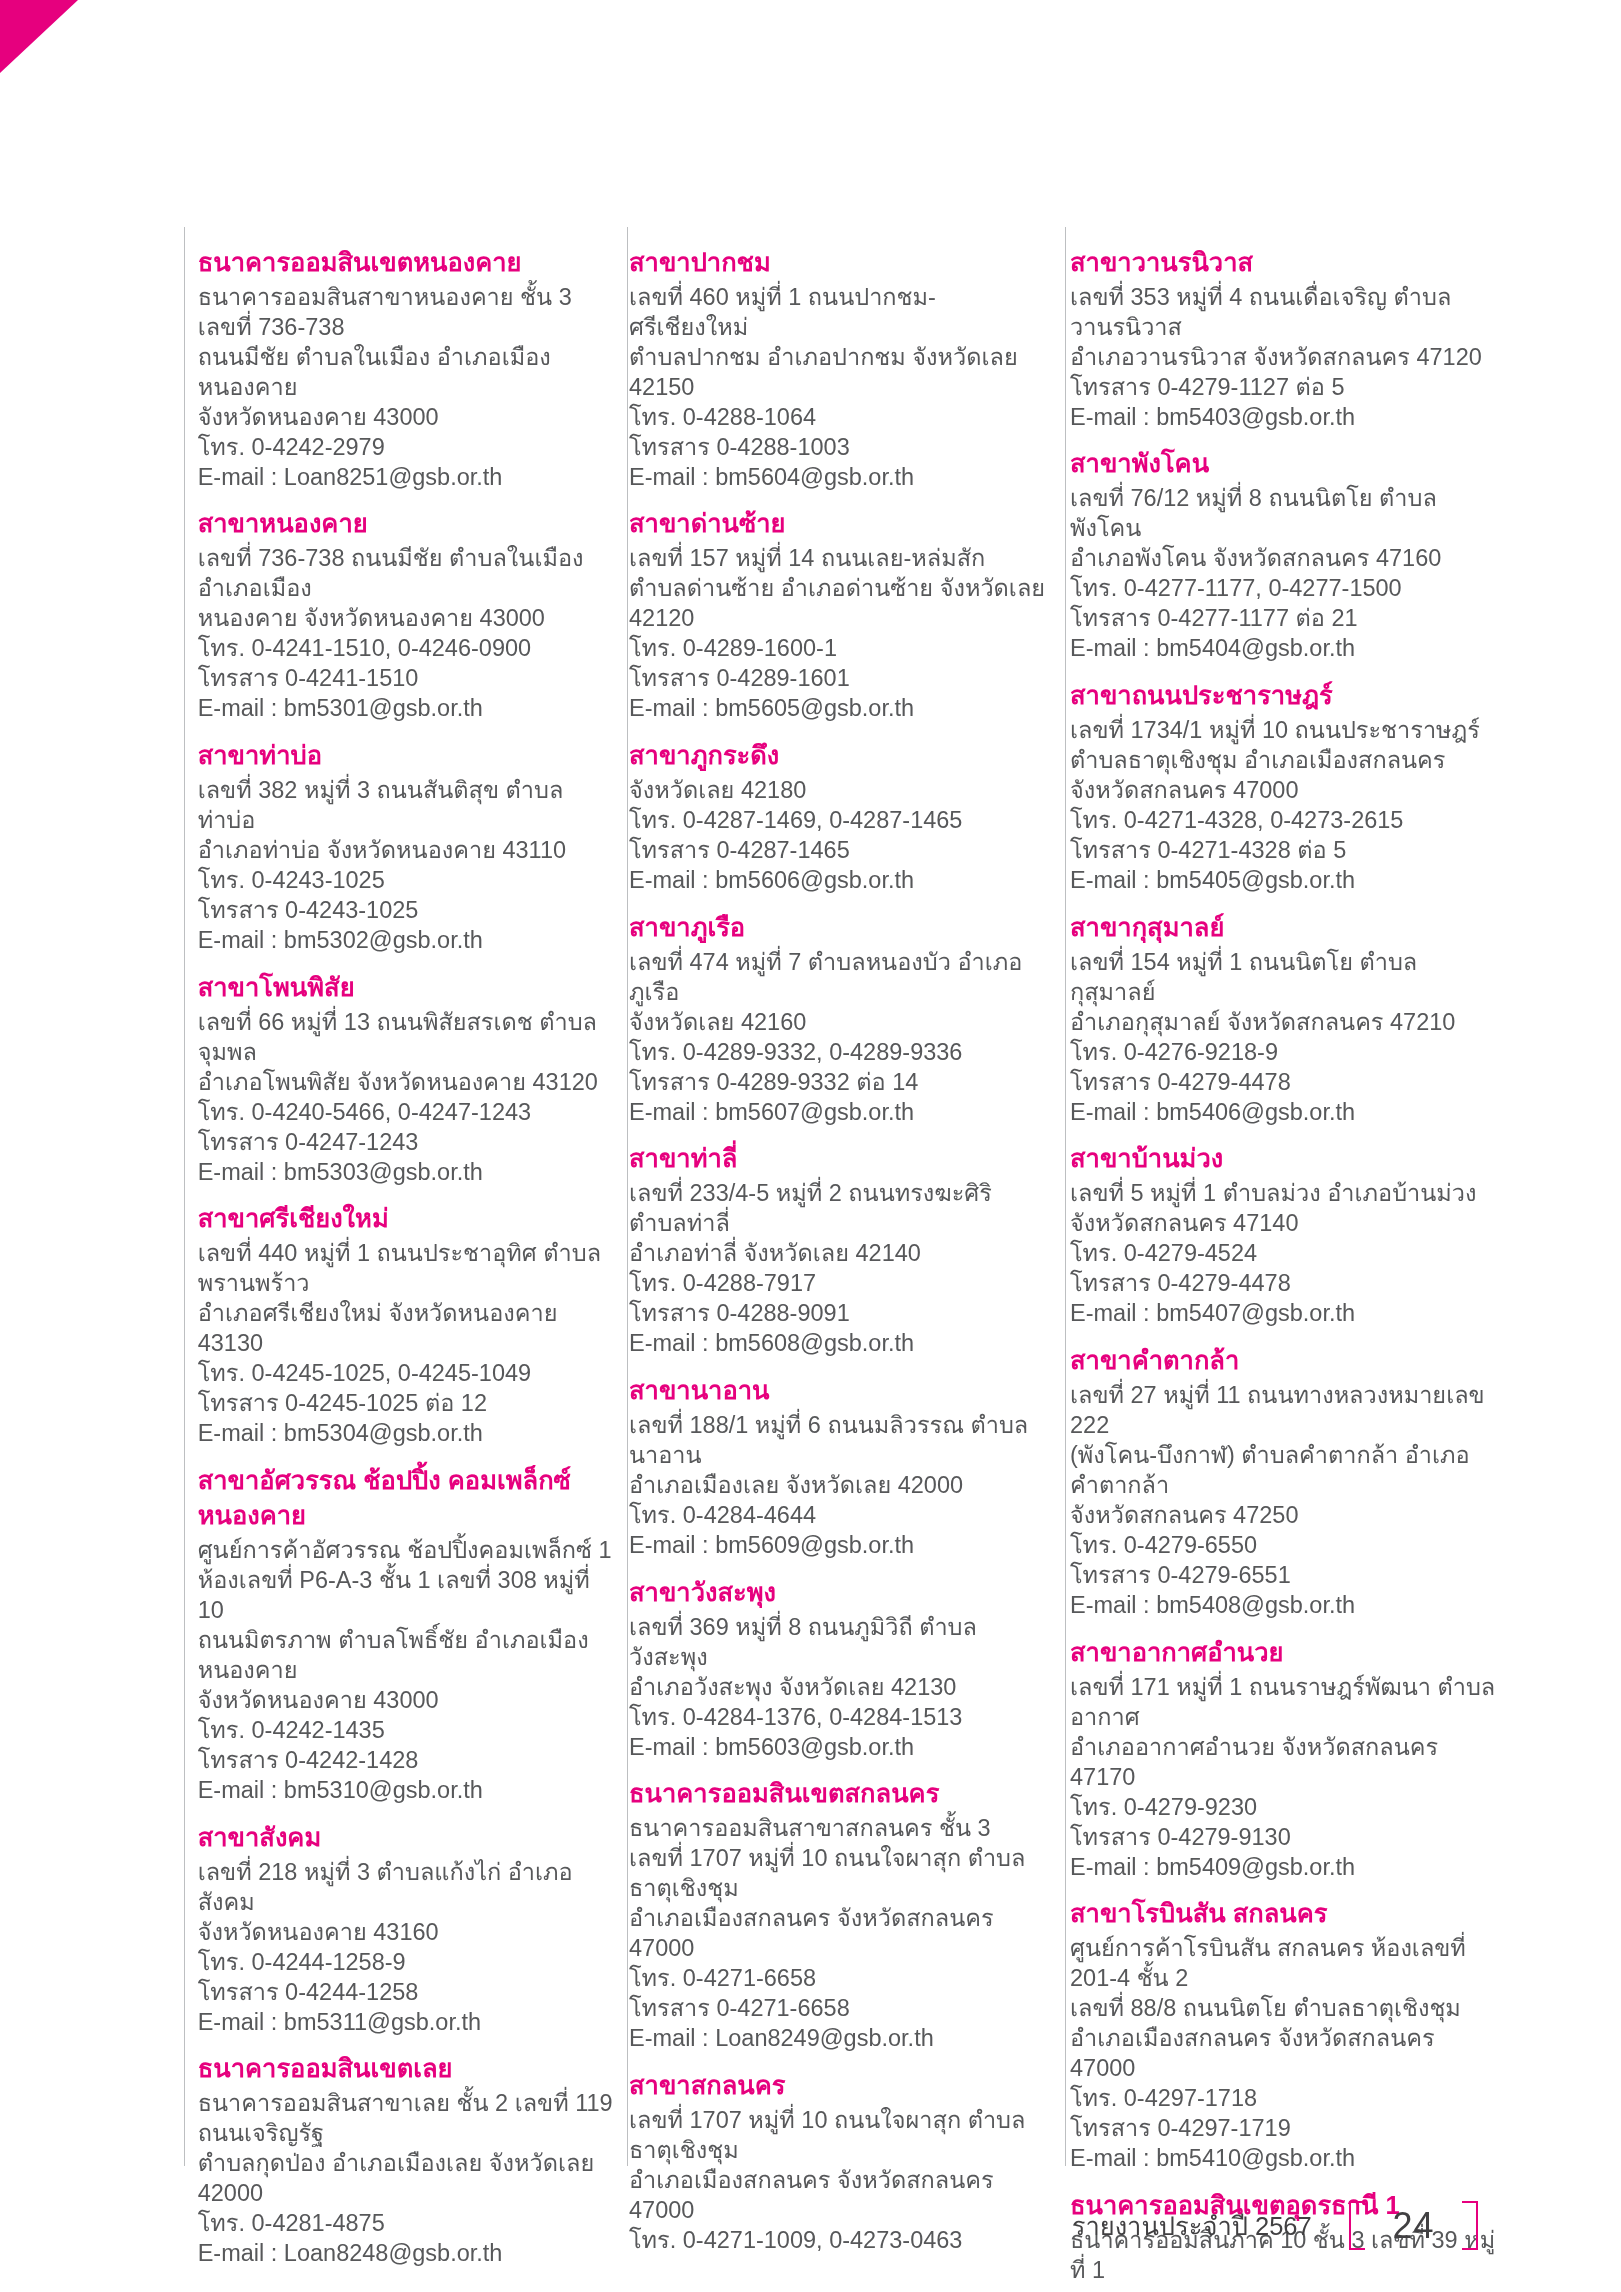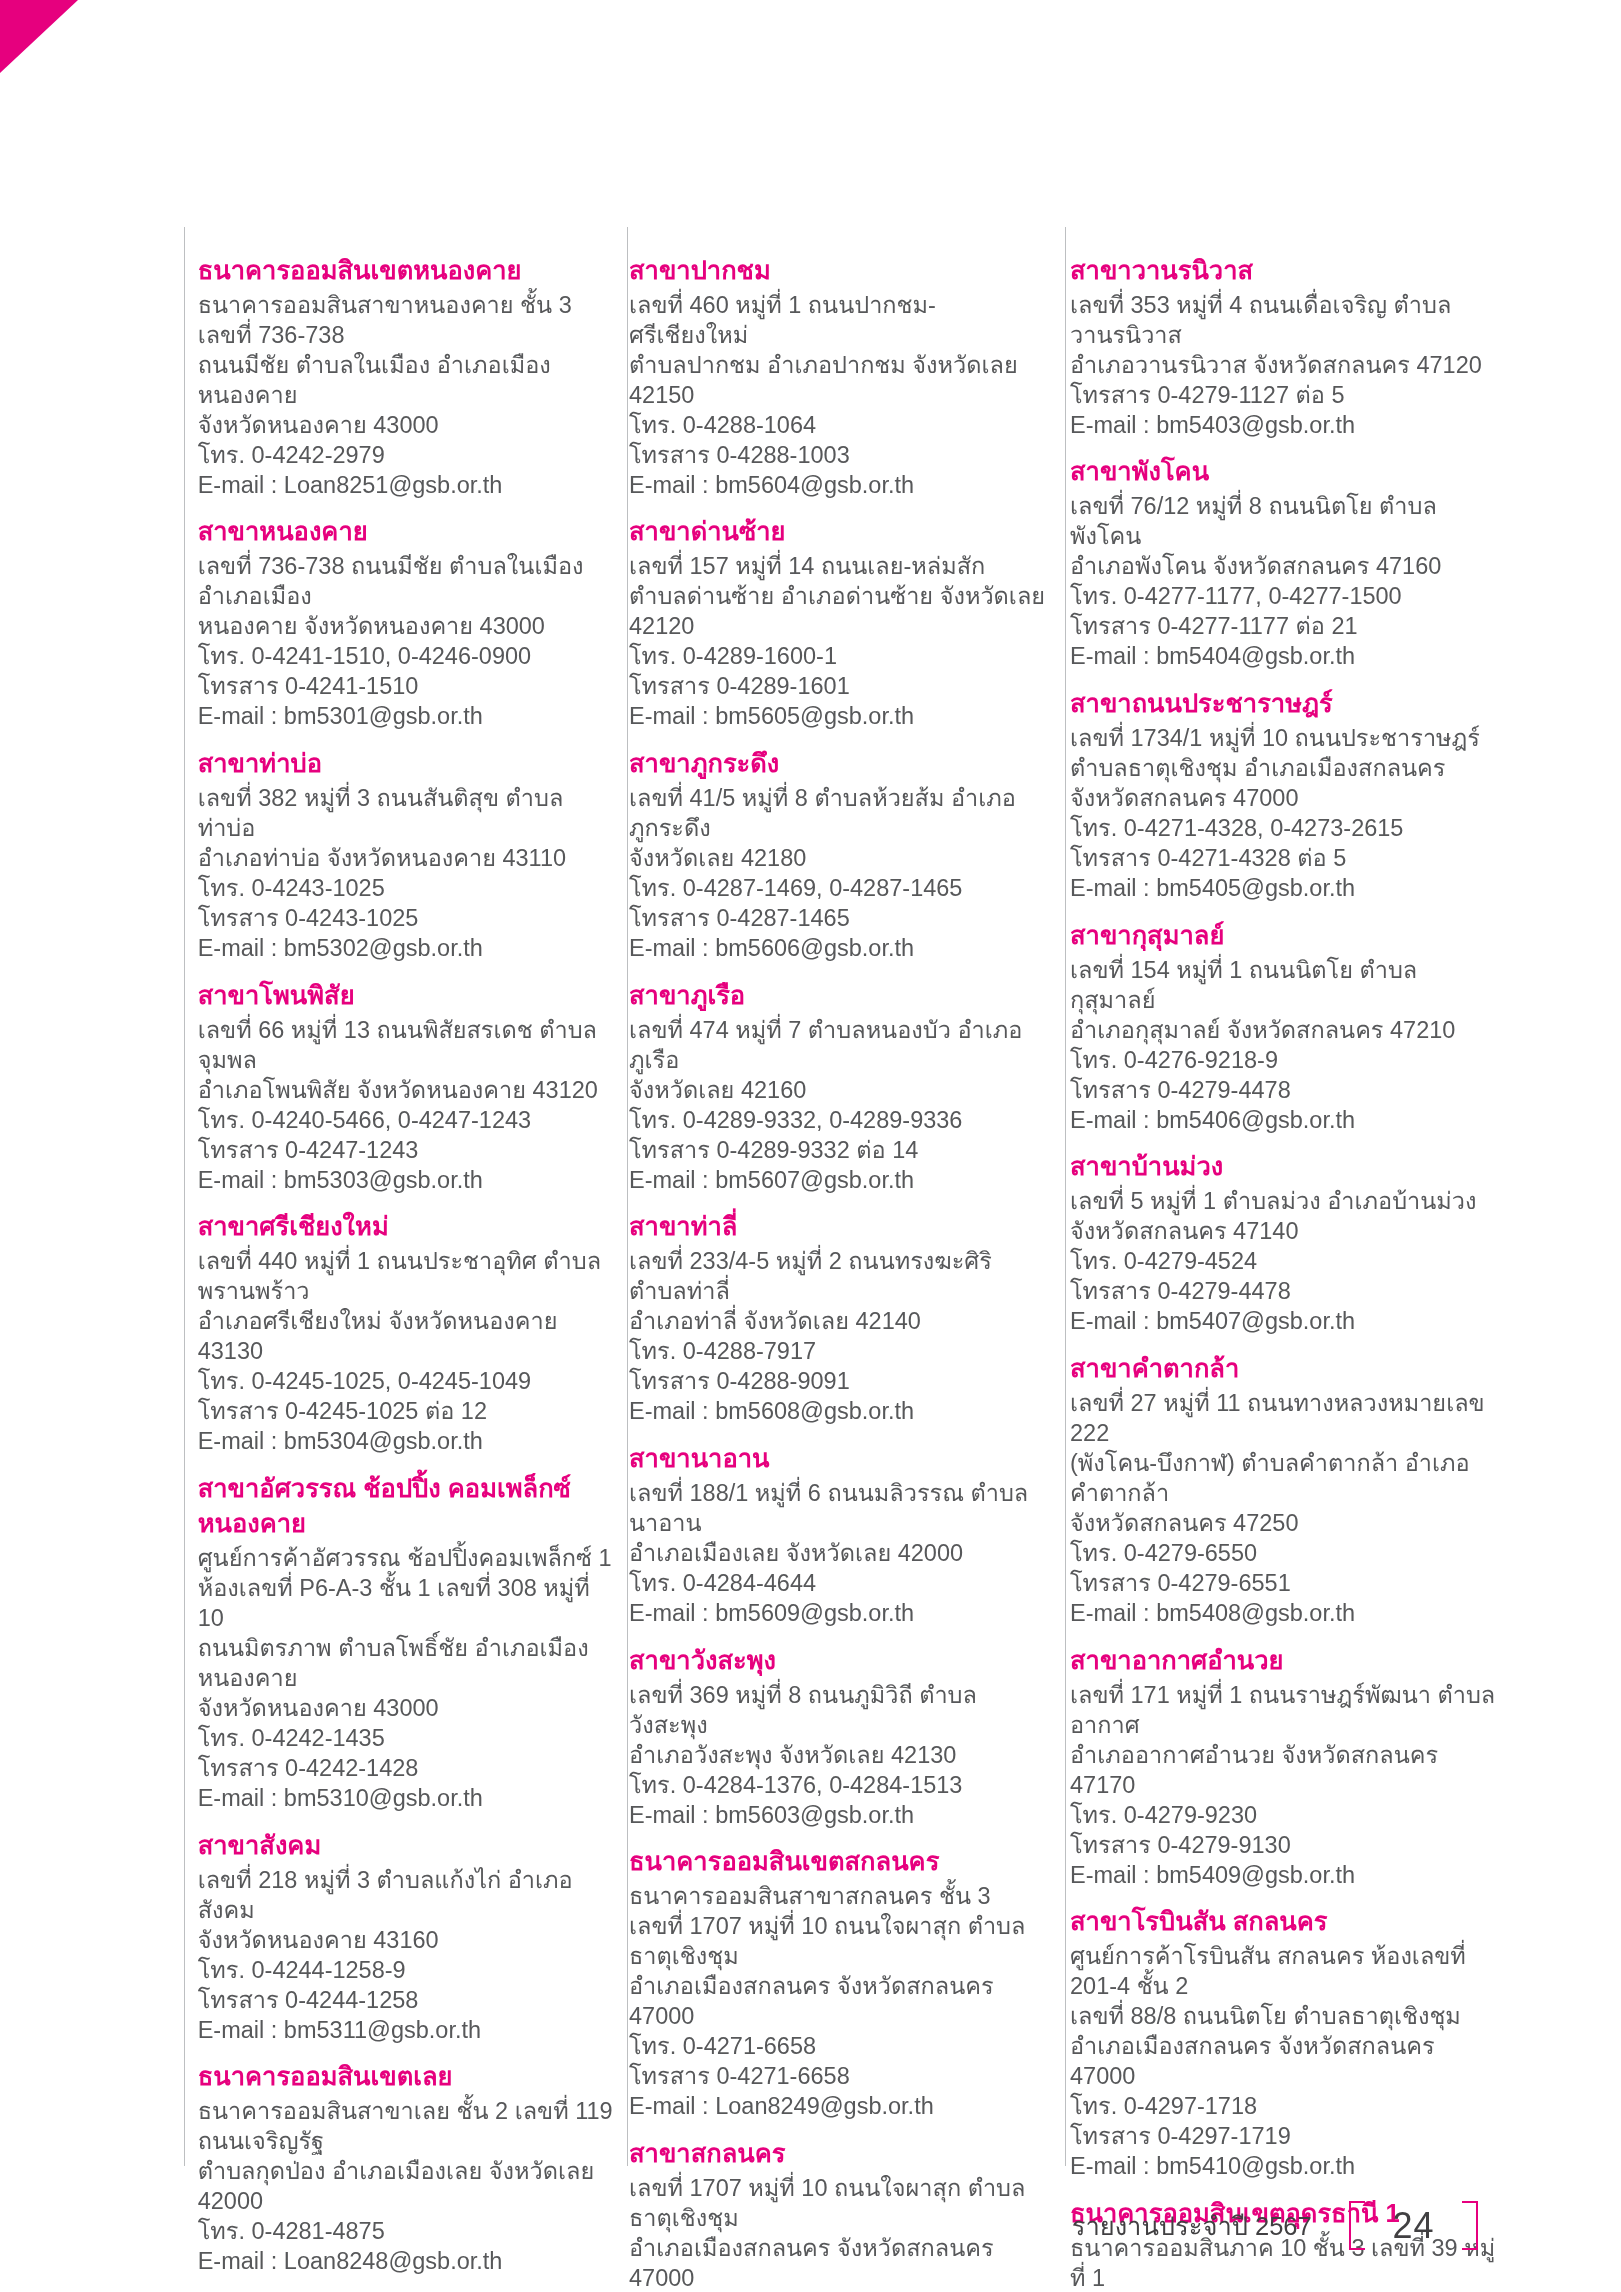--- a/index.html
+++ b/index.html
@@ -28,21 +28,21 @@
     display:flex;
   }
   .col{
     box-sizing:border-box;
     border-left:1px solid var(--divider);
     padding:17.6px 13.7px 0 12.7px;
     width:443px;
   }
   .col.c2{width:438px;padding-left:1px;}
   .col.c3{width:451px;padding-left:4px;}
-  .section{margin-bottom:14.7px;margin-top:8px;}
+  .section{margin-bottom:14.7px;}
   .section-title{
     margin:0 0 2px 0;
     font-size:25.5px;line-height:35px;
     font-weight:700;
     color:var(--accent);
   }
   .line{
     margin:0;
     font-size:23.5px;line-height:30px;
     color:var(--body-text);
@@ -156,21 +156,20 @@
         <div class="section">
     <h3 class="section-title">สาขาด่านซ้าย</h3>
   <p class="line">เลขที่ 157 หมู่ที่ 14 ถนนเลย-หล่มสัก</p>
           <p class="line">ตำบลด่านซ้าย อำเภอด่านซ้าย จังหวัดเลย 42120</p>
           <p class="line">โทร. 0-4289-1600-1</p>
           <p class="line">โทรสาร 0-4289-1601</p>
           <p class="line">E-mail : bm5605@gsb.or.th</p>
         </div>
         <div class="section">
     <h3 class="section-title">สาขาภูกระดึง</h3>
-  <p class="line">เลขที่ 41/5 หมู่ที่ 8 ตำบลห้วยส้ม อำเภอภูกระดึง</p>
           <p class="line">จังหวัดเลย 42180</p>
           <p class="line">โทร. 0-4287-1469, 0-4287-1465</p>
           <p class="line">โทรสาร 0-4287-1465</p>
           <p class="line">E-mail : bm5606@gsb.or.th</p>
         </div>
         <div class="section">
     <h3 class="section-title">สาขาภูเรือ</h3>
   <p class="line">เลขที่ 474 หมู่ที่ 7 ตำบลหนองบัว อำเภอภูเรือ</p>
           <p class="line">จังหวัดเลย 42160</p>
           <p class="line">โทร. 0-4289-9332, 0-4289-9336</p>

